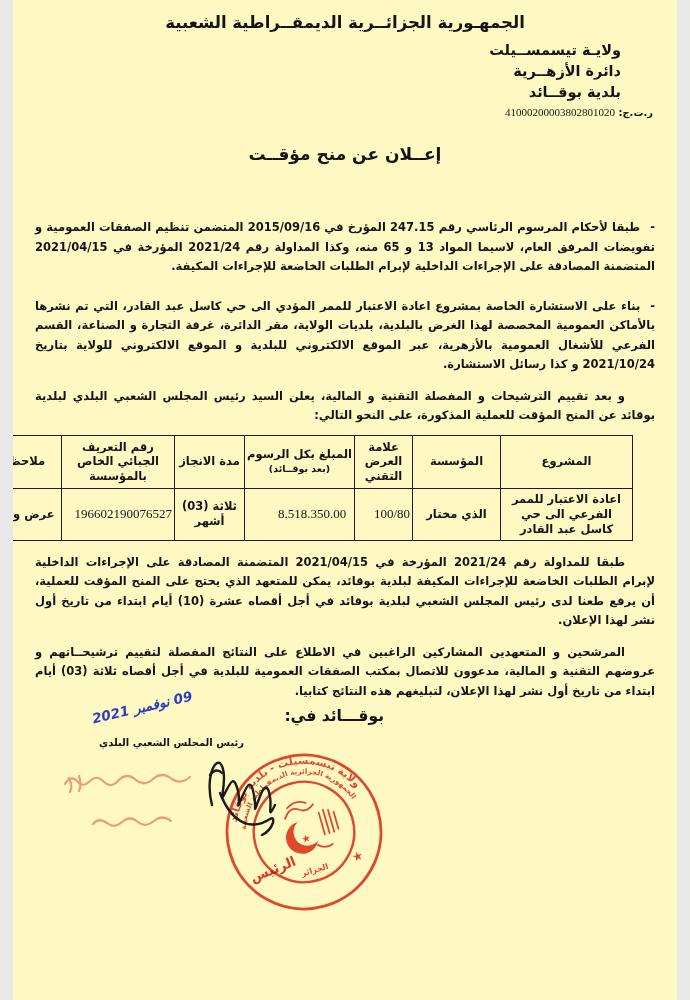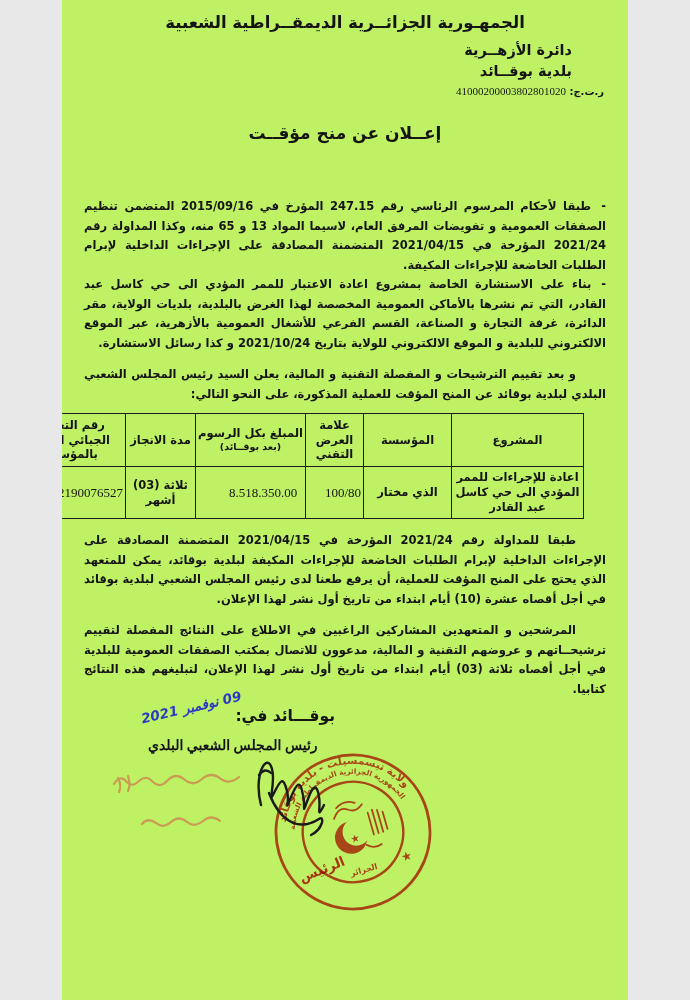--- a/index.html
+++ b/index.html
@@ -1,20 +1,20 @@
 <!DOCTYPE html>
 <html lang="ar" dir="rtl"><head>
 <meta charset="utf-8">
 <style>
   html,body{margin:0;padding:0;background:#e8e8e8;}
   .page{
     position:relative;
-    width:566px;height:1000px;
+    width:664px;height:1000px;
     margin:0 auto;
-    background:#bef264;
+    background:#fef9c3;
     font-family:"DejaVu Sans",sans-serif;
     color:#141414;
     direction:rtl;
     overflow:hidden;
     box-sizing:border-box;
   }
   
   .republic{
     padding-top:13px;
     text-align:center;
@@ -45,21 +45,21 @@
   
   .body-text{margin:0 22px;}
   .para{
     text-align:justify;
     font-weight:bold;
     font-size:11.5px;
     line-height:19.5px;
     margin:0;
   }
   .p1{margin-top:54px;}
-  .p2{margin-top:0;}
+  .p2{margin-top:20px;}
   .indent{text-indent:30px;}
   .p3{margin-top:12px;}
   .p4{margin-top:12px;}
   .p5{margin-top:12px;}
   .bullet{display:inline-block;margin-left:10px;font-weight:bold;}
   
   table.award{
     margin:9px 22px 0 22px;
     width:646px;
     border-collapse:collapse;
@@ -75,21 +75,21 @@
   table.award td{font-weight:bold;font-size:11.5px;line-height:15px;height:42px;}
   th .sub{display:block;font-size:9.5px;font-weight:bold;}
   .num{font-family:"Liberation Serif",serif;font-weight:normal;font-size:13px;margin-left:25px;}
   
   .sig-place{
     position:absolute;top:707px;right:293px;
     font-weight:bold;font-size:15.5px;
   }
   .sig-role{
     position:absolute;top:737px;left:86px;
-    font-weight:bold;font-size:14px;font-family:Liberation Serif, serif;
+    font-weight:bold;font-size:10px;
   }
   .blue-date{
     position:absolute;top:699px;left:78px;
     transform:rotate(-13deg);
     color:#2c3bc4;
     font-size:13.5px;
     font-weight:bold;
     font-style:italic;
     letter-spacing:1px;
     white-space:nowrap;
@@ -122,20 +122,21 @@
   }
 </style>
 </head>
 <body>
 
 <div class="page">
 
   <div class="republic">الجمهـورية الجزائــرية الديمقــراطية الشعبية</div>
 
   <div class="gov-block">
+    <div>ولايـة تيسمســيلت</div>
     <div>دائرة الأزهــرية</div>
     <div>بلدية بوقــائد</div>
   </div>
 
   <div class="reg-line">
     <span>ر.ت.ج:</span>
     <span class="reg-number" dir="ltr">41000200003802801020</span>
   </div>
 
   <div class="doc-title">إعــلان عن منح مؤقــت</div>
@@ -161,21 +162,21 @@
           <th><span>المؤسسة</span></th>
           <th><span>علامة العرض التقني</span></th>
           <th><span>المبلغ بكل الرسوم</span><span class="sub">(بعد بوقــائد)</span></th>
           <th><span>مدة الانجاز</span></th>
           <th><span>رقم التعريف الجبائي الخاص بالمؤسسة</span></th>
           <th><span>ملاحظة</span></th>
         </tr>
       </thead>
       <tbody>
         <tr>
-          <td><span>اعادة للإجراءات للممر المؤدي الى حي كاسل عبد القادر</span></td>
+          <td><span>اعادة الاعتبار للممر الفرعي الى حي كاسل عبد القادر</span></td>
           <td><span>الذي مختار</span></td>
           <td><span class="num" dir="ltr">100/80</span></td>
           <td><span class="num" dir="ltr">8.518.350.00</span></td>
           <td><span>ثلاثة (03) أشهر</span></td>
           <td><span class="num" dir="ltr">196602190076527</span></td>
           <td><span>عرض وحيد</span></td>
         </tr>
       </tbody>
     </table>
 

